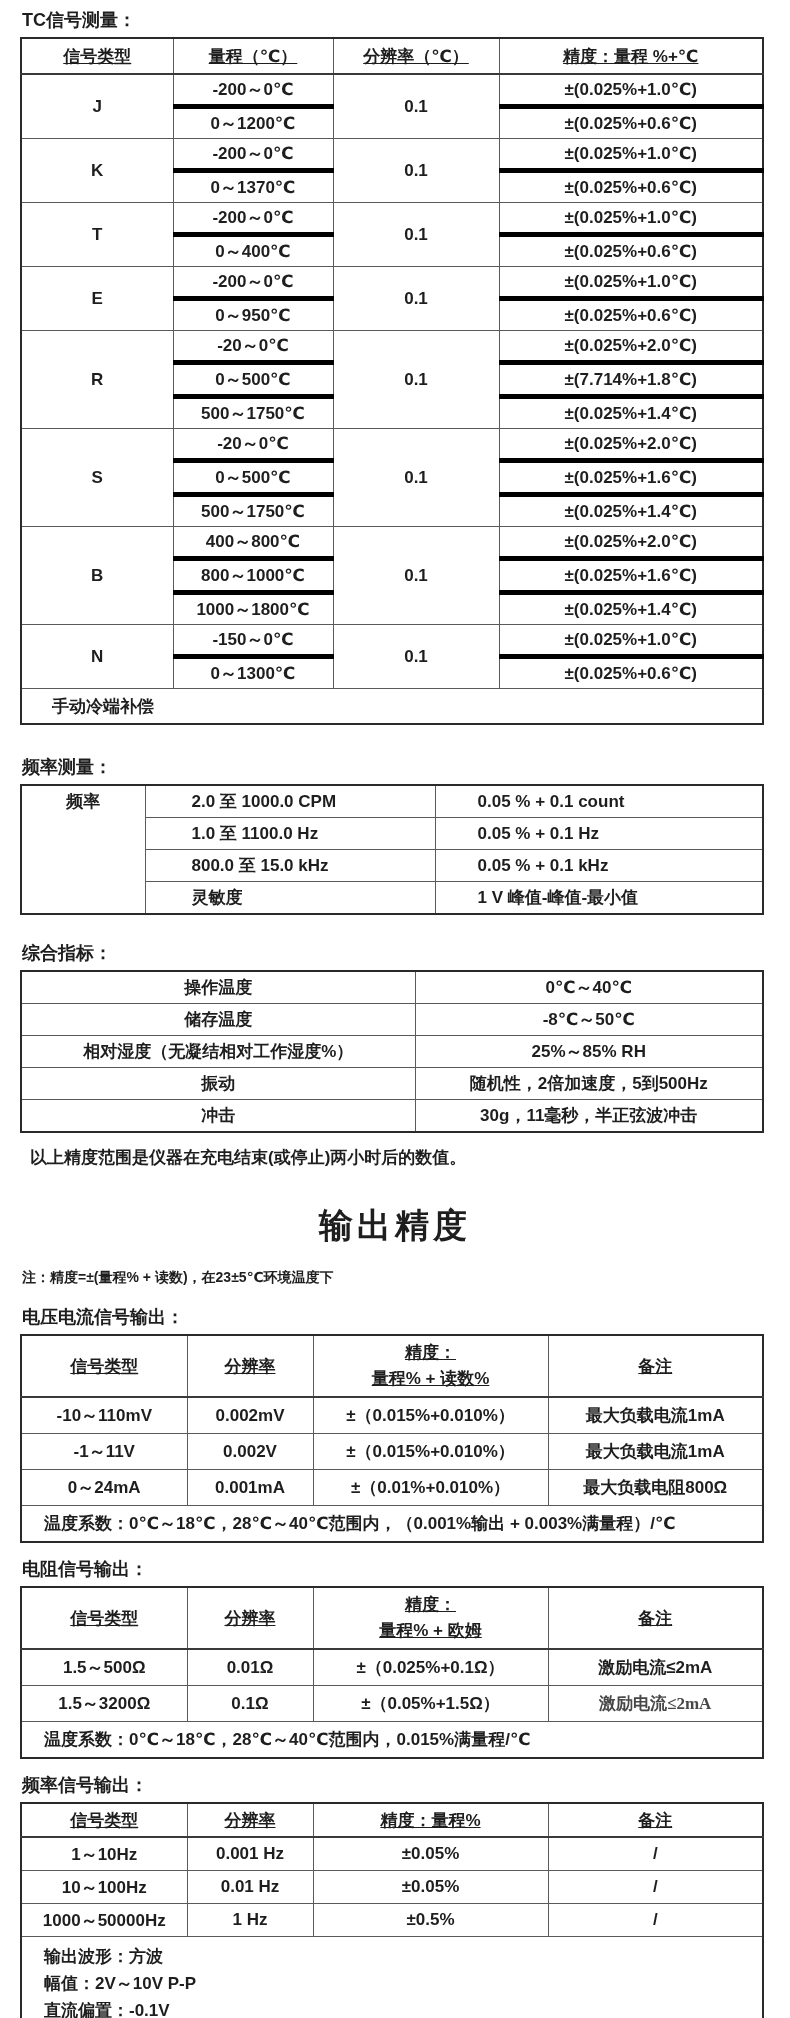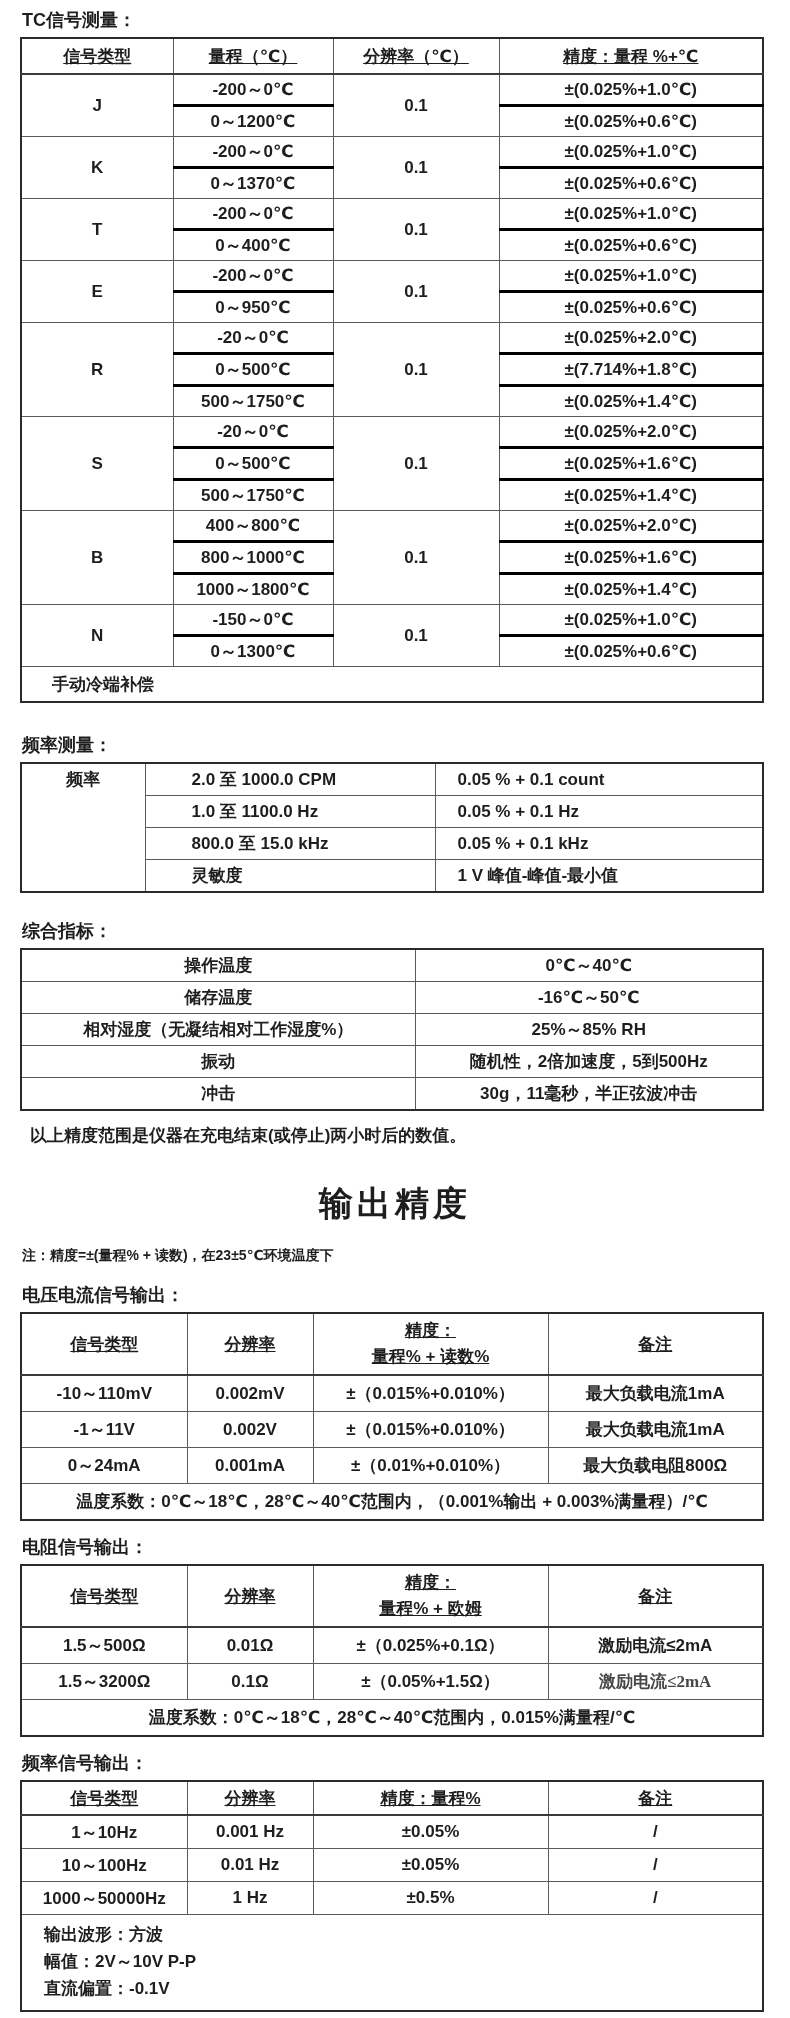--- a/index.html
+++ b/index.html
@@ -34,38 +34,38 @@
     vertical-align:middle;
     font-weight:700;
     overflow:hidden;
     white-space:nowrap;
   }
   table.spec thead th { border-bottom:2px solid #3a3a3a;text-decoration:underline; }
 
   
   .t1 thead th { height:34px; }
   .t1 td { height:29px; }
-  .t1 tr.sub td { border-top:3px solid #000000; }
+  .t1 tr.sub td { border-top:5px solid #000000; }
   .t1 td.footer-cell { text-align:left; padding-left:30px; height:34px; }
 
   
   .t2 td { height:31px; }
   .t2 td.label-cell { vertical-align:top; padding-top:4px;font-family:Liberation Serif, serif; }
   .t2 td.c-left  { text-align:left; padding-left:46px; }
-  .t2 td.c-left2 { text-align:left; padding-left:22px; }
+  .t2 td.c-left2 { text-align:left; padding-left:42px; }
 
   
   .t3 td { height:31px; text-align:left; padding-left:24px;margin-top:36px; }
 
   
   .t4 thead th, .t5 thead th { height:60px; }
   .t4 td, .t5 td { height:35px; }
   .t6 thead th { height:32px; }
   .t6 td { height:32px; }
-  .t4 td.footer-cell, .t5 td.footer-cell { text-align:center; height:35px;margin-left:32px; }
+  .t4 td.footer-cell, .t5 td.footer-cell { text-align:left; padding-left:22px; height:35px;margin-left:32px; }
   .t6 td.footer-cell { text-align:left; padding:6px 0 8px 22px; line-height:27px; height:auto; white-space:normal; }
   td.light { font-weight:400; color:#474747; font-family:"Liberation Serif","DejaVu Serif",serif; }
   .hdr2 div { line-height:26px; }
 </style>
 </head>
 <body>
 
 <div class="page">
 
   <div class="sec-title">TC信号测量：</div>
@@ -220,21 +220,21 @@
       <col style="width:394px">
         <col style="width:348px">
     </colgroup>
     <tbody id="gs-body">
         <tr>
           <td>操作温度</td>
           <td>0℃～40℃</td>
         </tr>
         <tr>
           <td>储存温度</td>
-          <td>-16℃～50℃</td>
+          <td>-8℃～50℃</td>
         </tr>
         <tr>
           <td>相对湿度（无凝结相对工作湿度%）</td>
           <td>25%～85% RH</td>
         </tr>
         <tr>
           <td>振动</td>
           <td>随机性，2倍加速度，5到500Hz</td>
         </tr>
         <tr>

